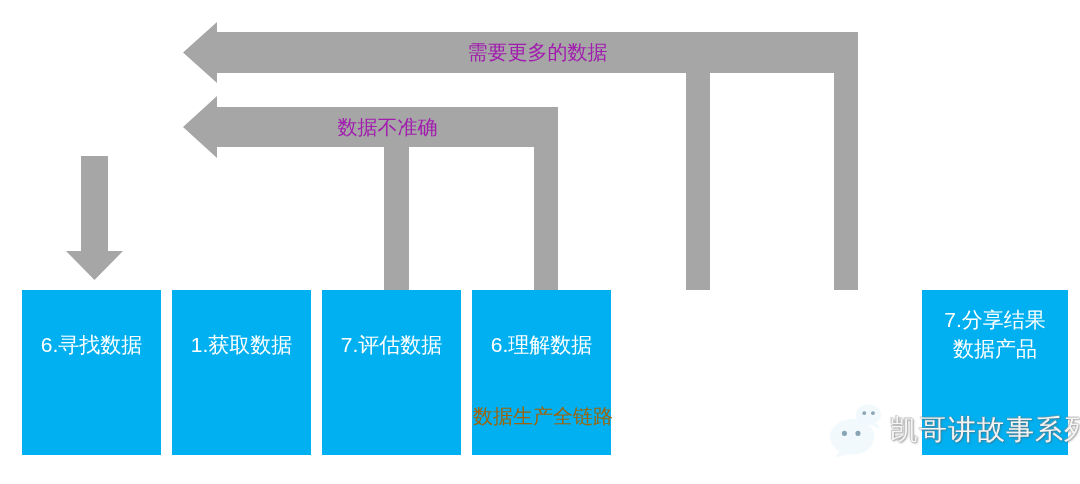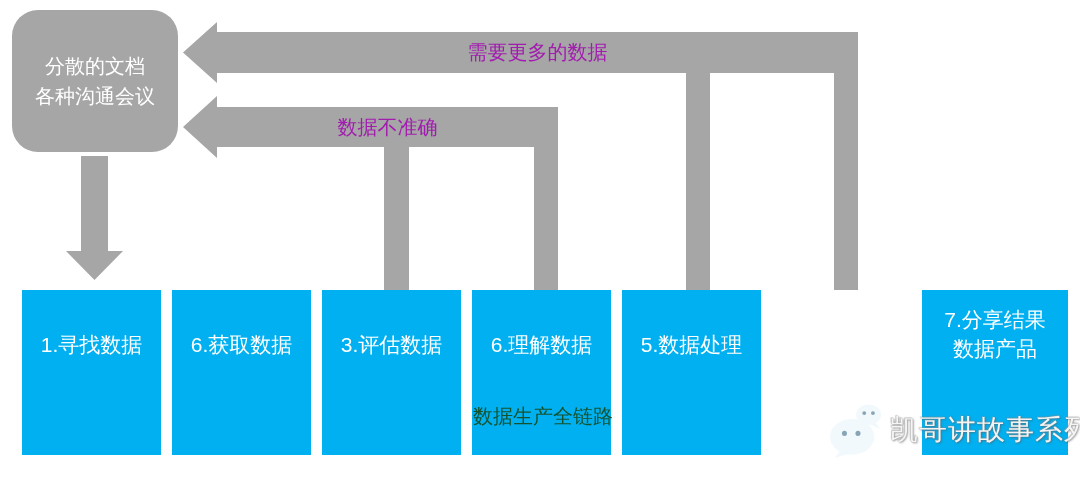--- a/index.html
+++ b/index.html
@@ -37,21 +37,21 @@
     padding-top:40px;box-sizing:border-box;
   }
   .step span{
     color:#ffffff;font-size:21px;line-height:29px;text-align:center;
     white-space:pre-line;
   }
   .step.two-line{padding-top:15px;width:146px;}
   
   .banner-label{
     position:absolute;left:39px;top:400px;width:1008px;height:33px;
-    line-height:33px;text-align:center;color:#14532d;font-size:20px;
+    line-height:33px;text-align:center;color:#a16207;font-size:20px;
     z-index:4;
   }
   
   .watermark{
     position:absolute;left:828px;top:402px;height:56px;
     display:flex;align-items:center;z-index:5;
   }
   .watermark .wm-text{
     color:rgba(255,255,255,0.92);
     font-size:28px;letter-spacing:1px;
@@ -74,42 +74,35 @@
 
     <path d="M183,52.5 L217,22 L217,32 L858,32 L858,73 L217,73 L217,83 Z" fill="#A6A6A6"></path>
 
     <path d="M183,127 L217,96 L217,107 L558,107 L558,147 L217,147 L217,158 Z" fill="#A6A6A6"></path>
 
     <path d="M81,156 L108,156 L108,251 L123,251 L94.5,280 L66,251 L81,251 Z" fill="#A6A6A6"></path>
 
     <path d="M39,400 L990,400 L990,384 L1047,416.5 L990,449 L990,433 L39,433 Z" fill="#ffffff" style="z-index:4"></path>
   </svg>
 
-  <div class="source-box">
-    <span>分散的文档
-各种沟通会议</span>
-  </div>
 
   <div class="arrow-label top">需要更多的数据</div>
   <div class="arrow-label mid">数据不准确</div>
 
   <div class="step" style="left:22px">
-    <span>1.寻找数据</span>
+    <span>6.寻找数据</span>
   </div>
   <div class="step" style="left:172px">
-    <span>6.获取数据</span>
+    <span>1.获取数据</span>
   </div>
   <div class="step" style="left:322px">
-    <span>3.评估数据</span>
+    <span>7.评估数据</span>
   </div>
   <div class="step" style="left:472px">
     <span>6.理解数据</span>
-  </div>
-  <div class="step" style="left:622px">
-    <span>5.数据处理</span>
   </div>
   <div class="step two-line" style="left:922px">
     <span>7.分享结果
 数据产品</span>
   </div>
 
   <div class="banner-label">数据生产全链路</div>
 
   <div class="watermark">
     <svg width="58" height="56" viewBox="0 0 60 58">

